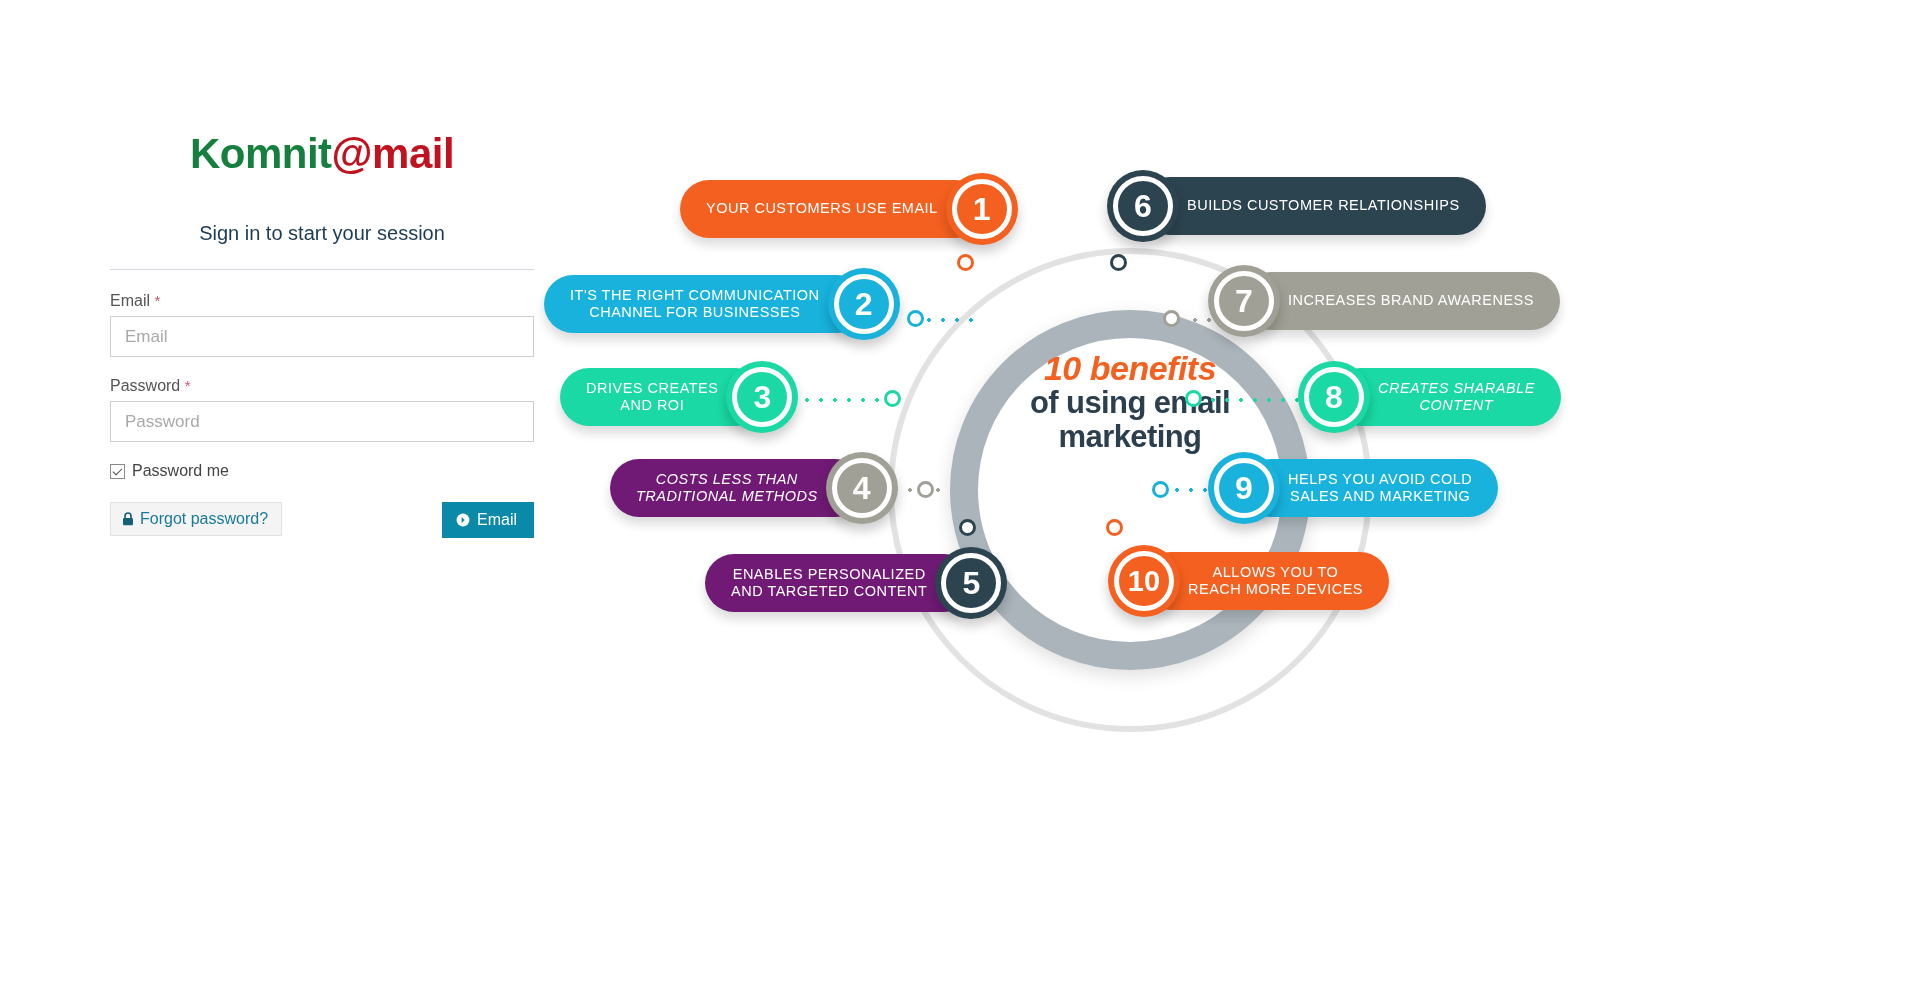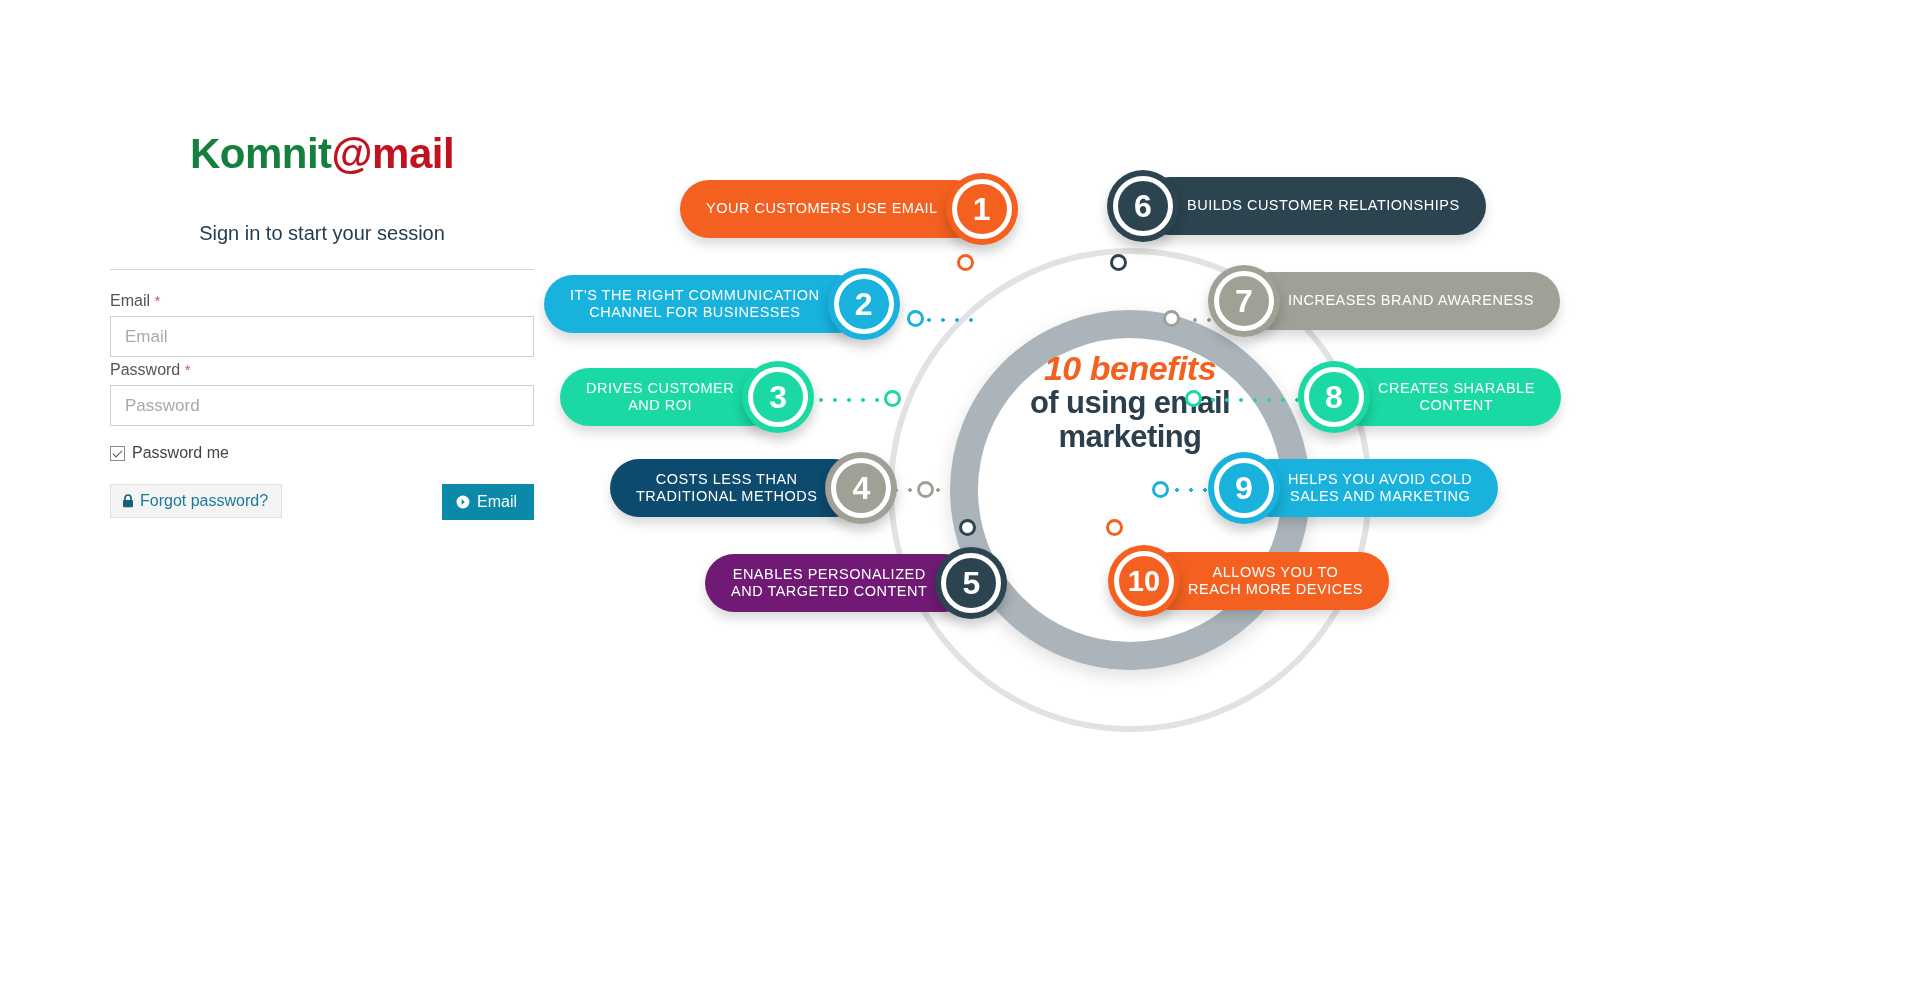--- a/index.html
+++ b/index.html
@@ -54,21 +54,21 @@
     padding: 6px 14px;
     font-size: 17px;
     color: #555;
     border: 1px solid #cfcfcf;
     border-radius: 0;
     background: #fff;
     outline: none;
     font-family: "Liberation Sans", sans-serif;
   }
   .text-input::placeholder { color: #a9a9a9; }
-  .field-block { margin-bottom: 4px; }
+  .field-block { margin-bottom: 20px; }
 
   .remember-row {
     display: flex; align-items: center;
     gap: 7px;
     margin-top: 18px;
     margin-bottom: 22px;
   }
   .chkbox {
     width: 15px; height: 15px;
     border: 1px solid #8a8a8a;
@@ -341,30 +341,30 @@
     <div class="node left" style="left:-116px; top:133px;">
       <div class="pill" style="background:#18b2dd;">IT'S THE RIGHT COMMUNICATION
 CHANNEL FOR BUSINESSES</div>
       <div class="badge" style="background:#18b2dd;">
         <span class="inner"></span>
         <span class="num">2</span>
       </div>
     </div>
 
     <div class="node left" style="left:-100px; top:226px;">
-      <div class="pill" style="background:#1ad9a4;">DRIVES CUSTOMER
+      <div class="pill" style="background:#1ad9a4;">DRIVES CREATES
 AND ROI</div>
       <div class="badge" style="background:#1ad9a4;">
         <span class="inner"></span>
         <span class="num">3</span>
       </div>
     </div>
 
     <div class="node left" style="left:-50px; top:317px;">
-      <div class="pill" style="background:#0c4a6e;">COSTS LESS THAN
+      <div class="pill" style="background:#701a75;font-style:italic;">COSTS LESS THAN
 TRADITIONAL METHODS</div>
       <div class="badge" style="background:#a0a096;">
         <span class="inner"></span>
         <span class="num">4</span>
       </div>
     </div>
 
     <div class="node left" style="left:45px; top:412px;">
       <div class="pill" style="background:#701a75;">ENABLES PERSONALIZED
 AND TARGETED CONTENT</div>
@@ -388,21 +388,21 @@
         <span class="num">7</span>
       </div>
       <div class="pill" style="background:#a0a096;">INCREASES BRAND AWARENESS</div>
     </div>
 
     <div class="node right" style="left:638px; top:226px;">
       <div class="badge" style="background:#1ad9a4;">
         <span class="inner"></span>
         <span class="num">8</span>
       </div>
-      <div class="pill" style="background:#1ad9a4;">CREATES SHARABLE
+      <div class="pill" style="background:#1ad9a4;font-style:italic;">CREATES SHARABLE
 CONTENT</div>
     </div>
 
     <div class="node right" style="left:548px; top:317px;">
       <div class="badge" style="background:#18b2dd;">
         <span class="inner"></span>
         <span class="num">9</span>
       </div>
       <div class="pill" style="background:#18b2dd;">HELPS YOU AVOID COLD
 SALES AND MARKETING</div>

